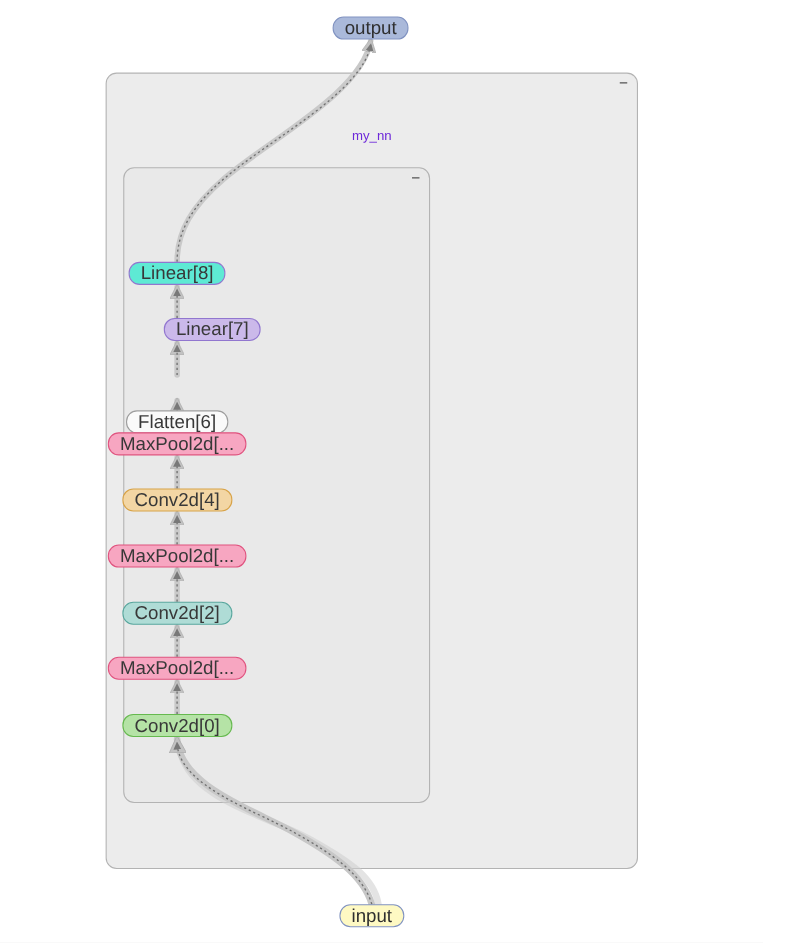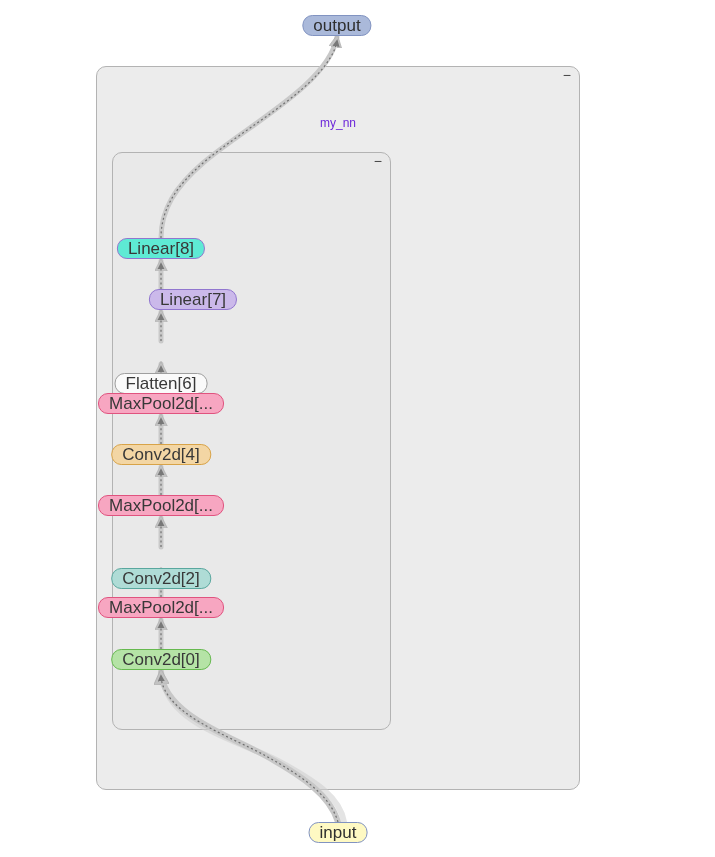--- a/index.html
+++ b/index.html
@@ -114,19 +114,19 @@
   <div class="node" style="left: 161px; top: 289px; background-color: rgb(203, 185, 234); border-color: rgb(145, 118, 207); margin-left: 32px;">Linear[7]</div>
 
   <div class="node" style="left: 161px; top: 341px; background-color: rgb(250, 250, 250); border-color: rgb(158, 158, 158); margin-top: 32px;">Flatten[6]</div>
 
   <div class="node" style="left: 161px; top: 393px; background-color: rgb(247, 166, 193); border-color: rgb(224, 83, 127);">MaxPool2d[...</div>
 
   <div class="node" style="left: 161px; top: 444px; background-color: rgb(243, 214, 164); border-color: rgb(216, 163, 72);">Conv2d[4]</div>
 
   <div class="node" style="left: 161px; top: 495px; background-color: rgb(247, 166, 193); border-color: rgb(224, 83, 127);">MaxPool2d[...</div>
 
-  <div class="node" style="left: 161px; top: 568px; background-color: rgb(175, 220, 214); border-color: rgb(89, 167, 158);">Conv2d[2]</div>
+  <div class="node" style="left: 161px; top: 547px; background-color: rgb(175, 220, 214); border-color: rgb(89, 167, 158);">Conv2d[2]</div>
 
   <div class="node" style="left: 161px; top: 597px; background-color: rgb(247, 166, 193); border-color: rgb(224, 83, 127);">MaxPool2d[...</div>
 
   <div class="node" style="left: 161px; top: 649px; background-color: rgb(181, 227, 166); border-color: rgb(102, 185, 79);">Conv2d[0]</div>
 
 </div>
 
 </body></html>

